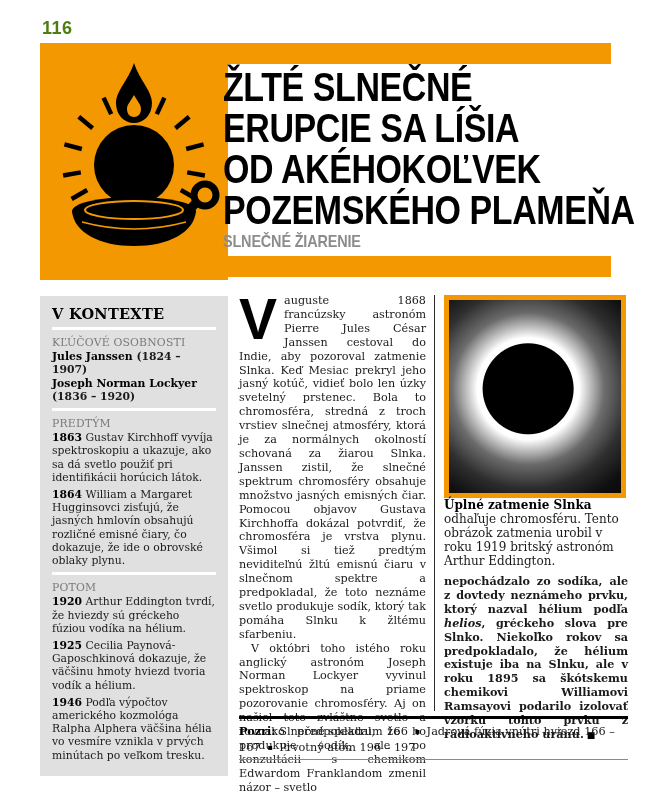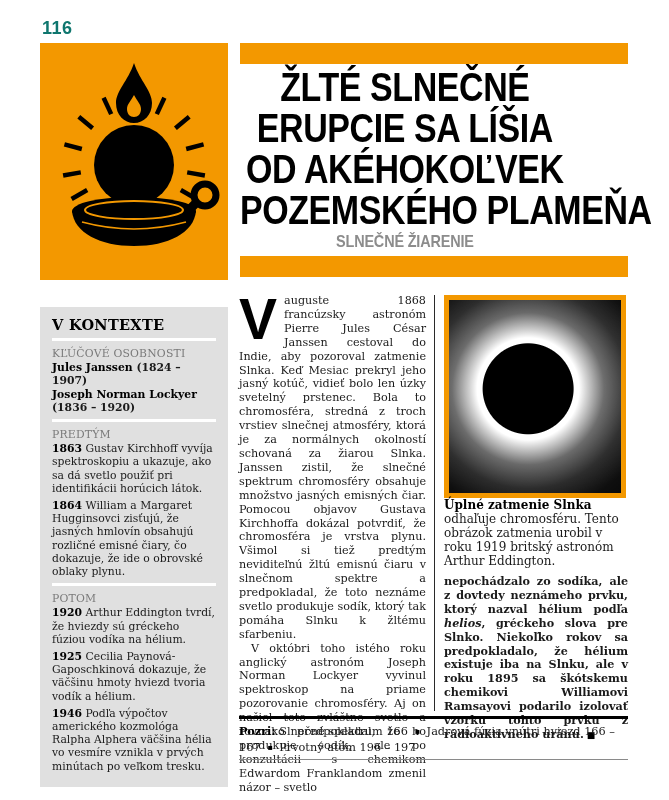--- a/index.html
+++ b/index.html
@@ -6,49 +6,49 @@
   html,body { background:#ffffff; }
   #page {
     position:relative; width:669px; height:800px; background:#ffffff;
     font-family:"DejaVu Serif", serif; color:#1a1a1a; overflow:hidden;
   }
 
   
   .page-number {
     position:absolute; left:42px; top:18px;
     font-family:"Liberation Sans", sans-serif; font-weight:bold;
-    font-size:18px; color:#0f766e; letter-spacing:0.5px;
+    font-size:18px; color:#4d7c0f; letter-spacing:0.5px;
   }
 
   
   .icon-box {
     position:absolute; left:40px; top:43px; width:188px; height:237px;
     background:#F39800;
   }
   .icon-box svg { display:block; width:100%; height:100%; }
 
   
-  .header { position:absolute; left:240px; top:43px; width:388px;text-align:center; }
+  .header { position:absolute; left:223px; top:43px; width:388px; }
   .bar { height:21px; background:#F39800; }
   .headline {
     margin-top:3px;
     font-family:"Liberation Sans", sans-serif; font-weight:bold;
     font-size:40px; line-height:41px; color:#000; letter-spacing:-0.5px;
     transform:scaleX(0.85); transform-origin:left top; white-space:nowrap;
   }
   .subtitle {
     margin-top:1px; margin-bottom:4px;
     font-family:"Liberation Sans", sans-serif; font-weight:bold;
     font-size:17px; line-height:20px; color:#8C8C8C; letter-spacing:-0.2px;
     transform:scaleX(0.85); transform-origin:left top; white-space:nowrap;
   }
 
   
   .sidebar {
-    position:absolute; left:40px; top:307px; width:188px; height:480px;
+    position:absolute; left:40px; top:296px; width:188px; height:480px;
     background:#E0E0E0; padding:9px 12px 6px 12px; overflow:hidden;
     font-size:10.8px; line-height:13.2px;
   }
   .sidebar-title {
     font-size:14.5px; line-height:17px; font-weight:bold; color:#000;
     letter-spacing:0.3px; margin-bottom:5px;
   }
   .side-rule { height:3px; background:#ffffff; margin:5px 0 6px 0; }
   .side-heading { color:#7a7a7a; letter-spacing:0.2px; margin-bottom:1px; }
   .person { color:#1a1a1a;font-weight:bold; }

